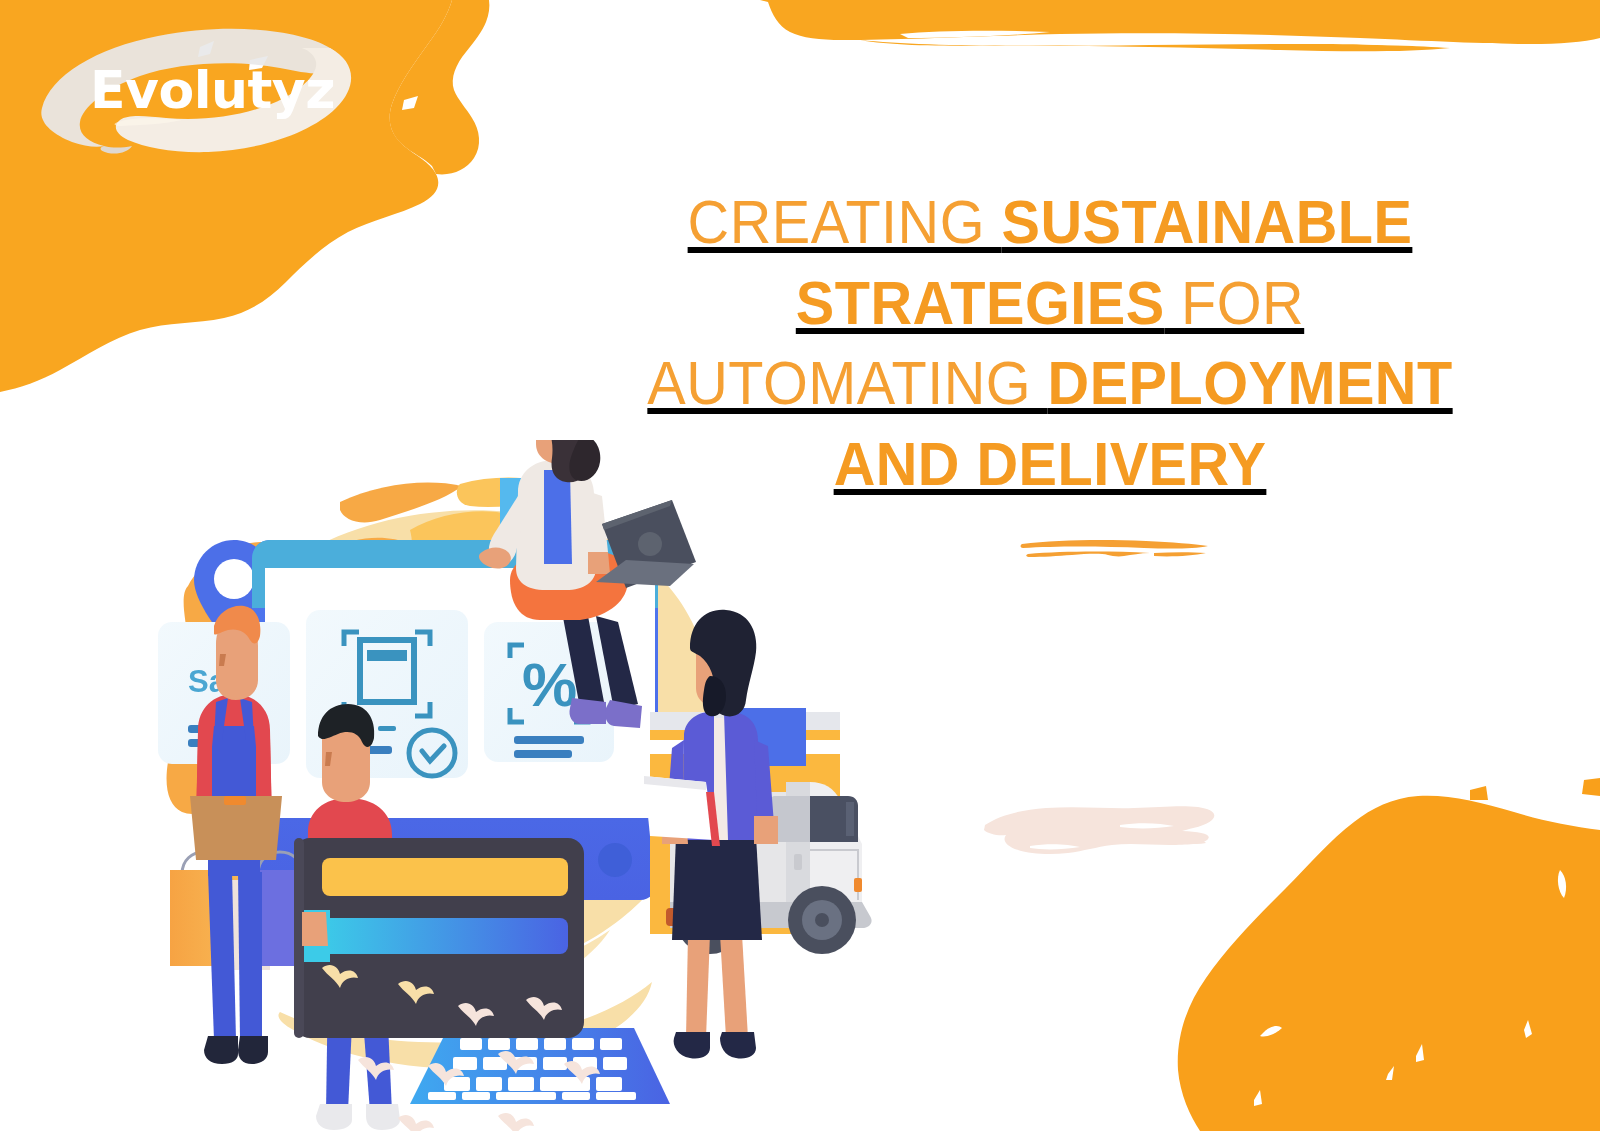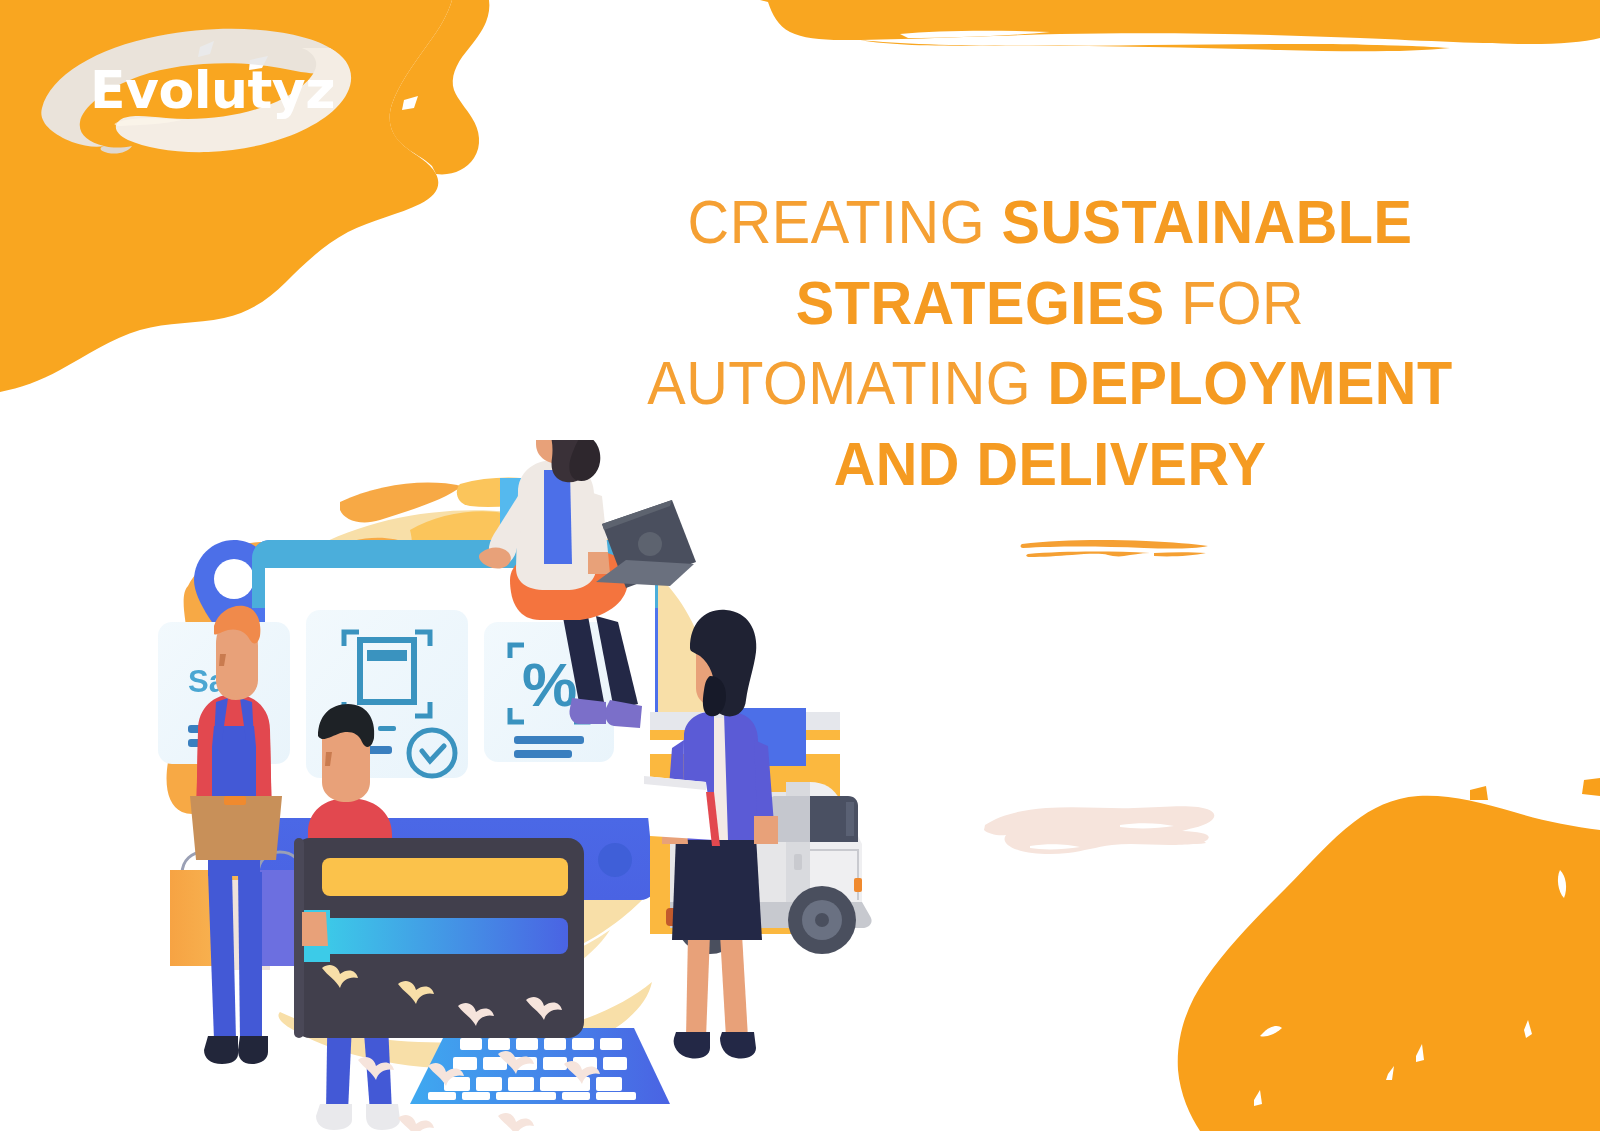--- a/index.html
+++ b/index.html
@@ -37,20 +37,21 @@
     z-index: 3;
   }
 
   
   #headline {
     position: absolute;
     left: 560px; top: 182px;
     width: 980px;
     text-align: center;
     line-height: 1.30;
+    text-decoration: underline;
   }
   #headline .hl-line {
     display: block;
     font-family: "Liberation Sans Narrow", "Liberation Sans", sans-serif;
     font-size: 62px;
     letter-spacing: 0.5px;
     white-space: nowrap;
     transform: scaleX(0.93);
   }
   #headline .lt { font-weight: 300; color: #F5A033; }

